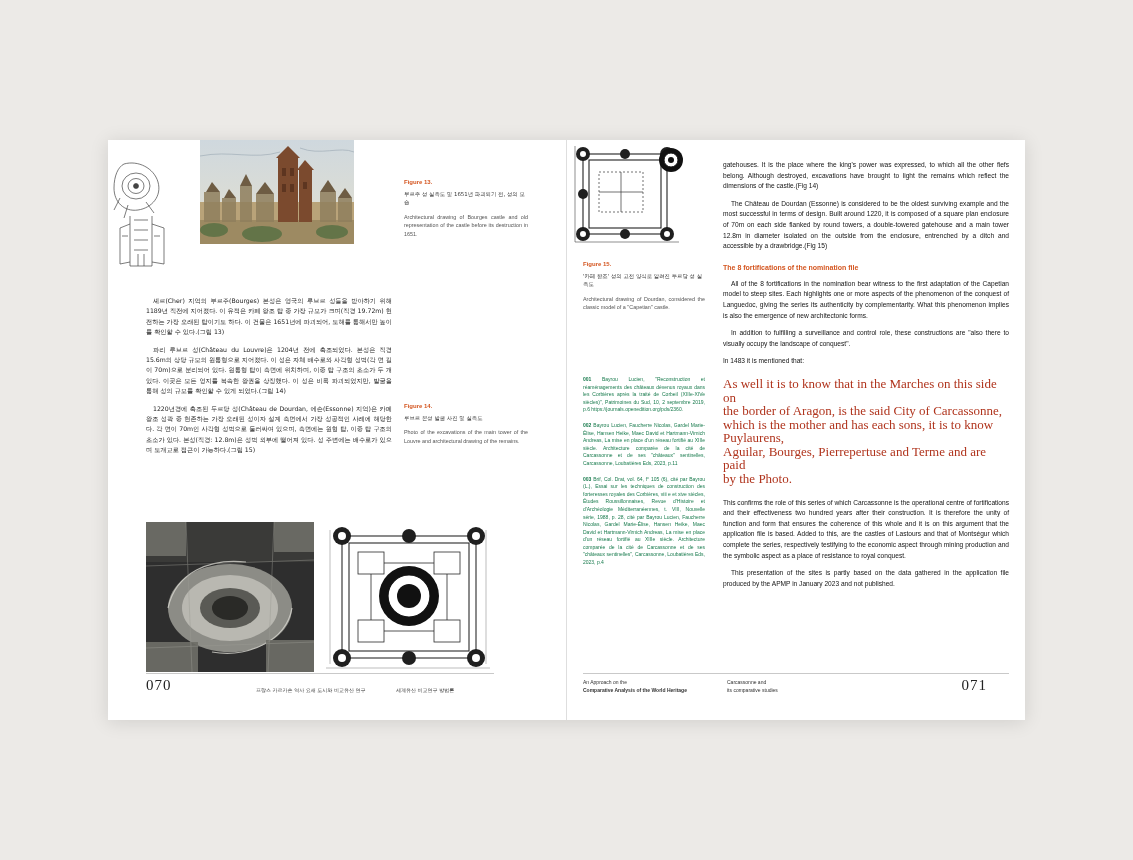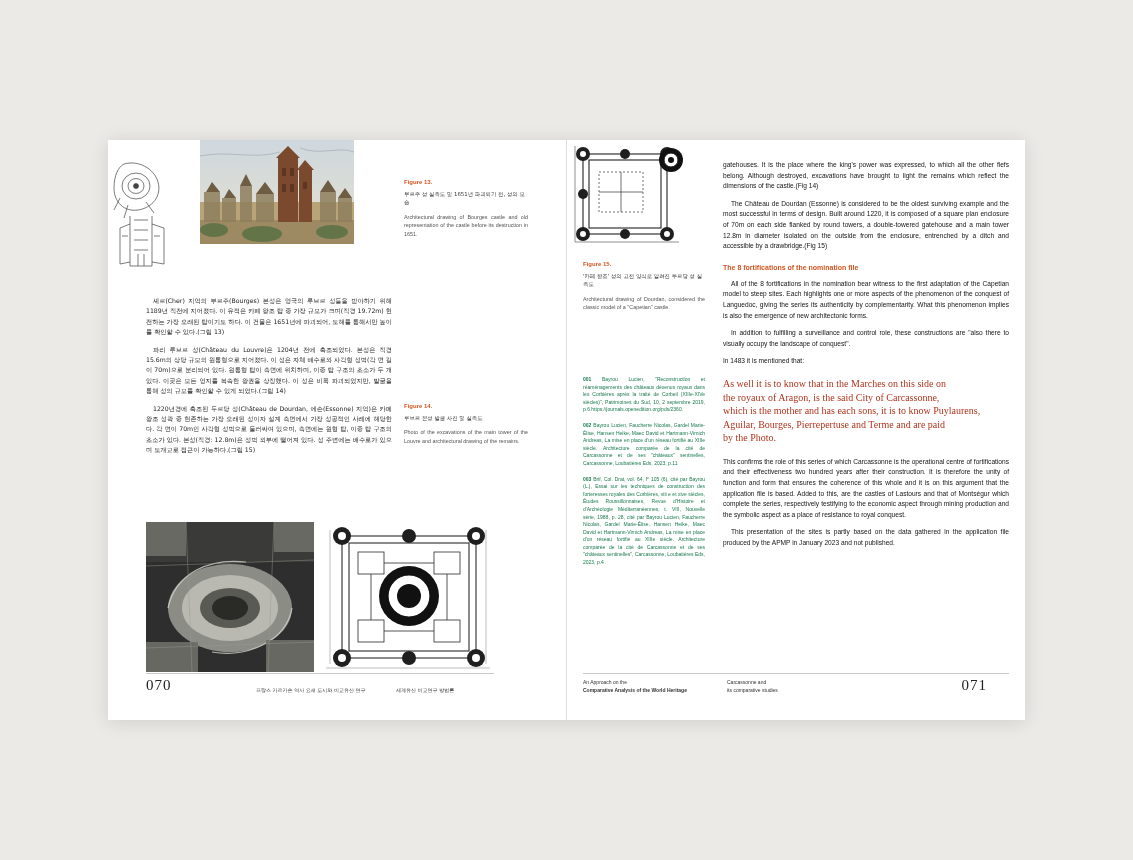--- a/index.html
+++ b/index.html
@@ -17,21 +17,21 @@
 
   
   .ko{font-family:"DejaVu Sans",sans-serif;}
   .body-ko{font-size:6.2px;line-height:10.4px;color:#1a1a1a;text-align:justify;}
   .body-en{font-size:6.6px;line-height:10.6px;color:#141414;text-align:justify;}
   .cap-title{color:#d4551f;font-weight:bold;font-size:6px;line-height:9px;}
   .cap-ko{font-family:"DejaVu Sans",sans-serif;font-size:5.4px;line-height:8.4px;color:#333;}
   .cap-en{font-size:5.4px;line-height:8.4px;color:#555;text-align:justify;}
   .fn{font-size:5px;line-height:7.6px;color:#177a4c;text-align:justify;}
   .fn b{color:#177a4c;}
-  .quote{color:#b0341d;font-family:"Liberation Serif",serif;font-size:10px;line-height:13.6px;}
+  .quote{color:#b0341d;font-family:"Liberation Serif",serif;font-size:13px;line-height:13.6px;}
   .l-col-right{position:absolute;left:296px;top:38px;width:124px;}
 
   .fig13{position:absolute;left:92px;top:0px;width:154px;height:104px;overflow:hidden;background:#cfc6b4;}
   .fig12{position:absolute;left:0px;top:18px;width:88px;height:116px;overflow:hidden;background:#fff;}
 
   .l-text{position:absolute;left:38px;top:156px;width:246px;}
   .l-text p{margin:0 0 7px 0;text-indent:7px;}
 
   .photo-big{position:absolute;left:38px;top:382px;width:168px;height:150px;background:#6e6e6e;overflow:hidden;}
   .plan-big{position:absolute;left:214px;top:382px;width:172px;height:150px;background:#fff;overflow:hidden;}
@@ -286,21 +286,21 @@
         <div class="sec-h">The 8 fortifications of the nomination file</div>
 
         <div class="body-en">
           <p>All of the 8 fortifications in the nomination bear witness to the first adaptation of the Capetian model to steep sites. Each highlights one or more aspects of the phenomenon of the conquest of Languedoc, giving the series its authenticity by complementarity. What this phenomenon implies is also the emergence of new architectonic forms.</p>
           <p>In addition to fulfilling a surveillance and control role, these constructions are "also there to visually occupy the landscape of conquest".</p>
           <p style="text-indent:0">In 1483 it is mentioned that:</p>
         </div>
 
         <div class="quote" style="margin:10px 0 12px 0;">
           <div>As well it is to know that in the Marches on this side on</div>
-          <div>the royaux of Aragon, is the said City of Carcassonne,</div>
+          <div>the border of Aragon, is the said City of Carcassonne,</div>
           <div>which is the mother and has each sons, it is to know Puylaurens,</div>
           <div>Aguilar, Bourges, Pierrepertuse and Terme and are paid</div>
           <div>by the Photo.</div>
         </div>
 
         <div class="body-en">
           <p style="text-indent:0">This confirms the role of this series of which Carcassonne is the operational centre of fortifications and their effectiveness two hundred years after their construction. It is therefore the unity of function and form that ensures the coherence of this whole and it is on this argument that the application file is based. Added to this, are the castles of Lastours and that of Montségur which complete the series, respectively testifying to the economic aspect through mining production and the symbolic aspect as a place of resistance to royal conquest.</p>
           <p>This presentation of the sites is partly based on the data gathered in the application file produced by the APMP in January 2023 and not published.</p>
         </div>
       </div>

